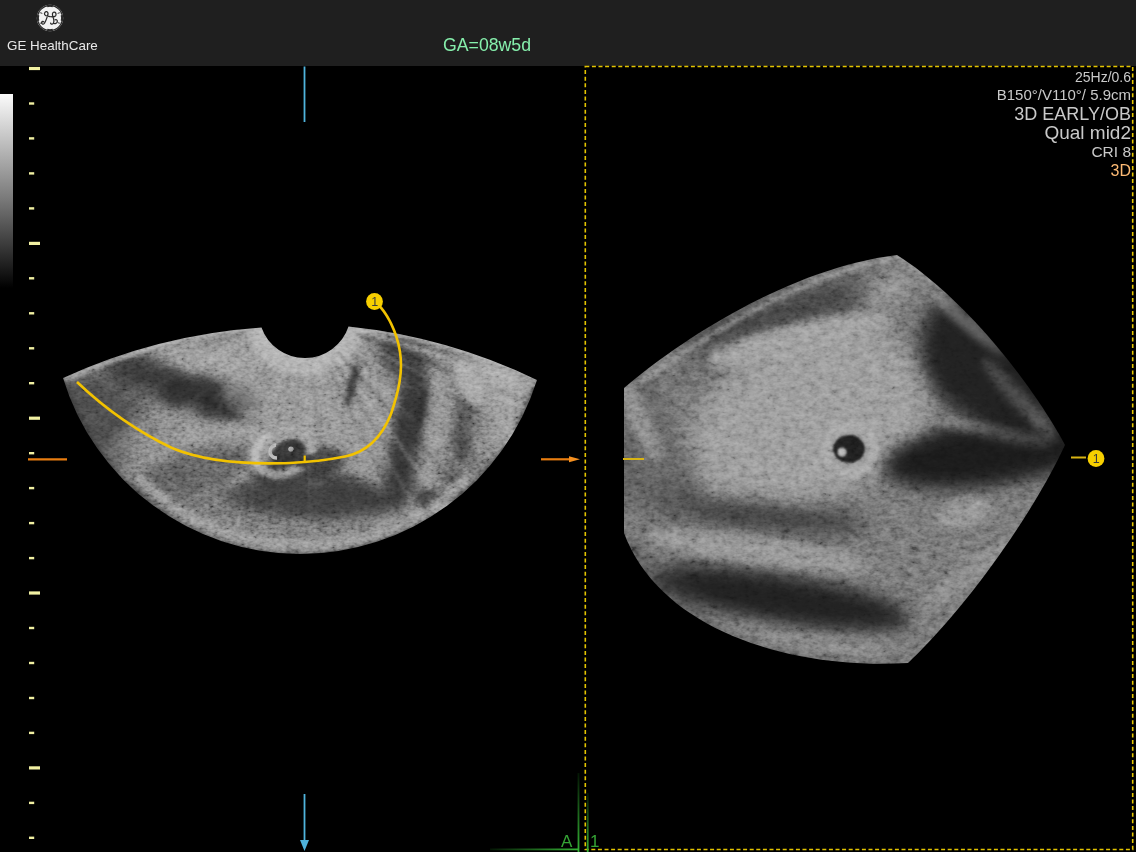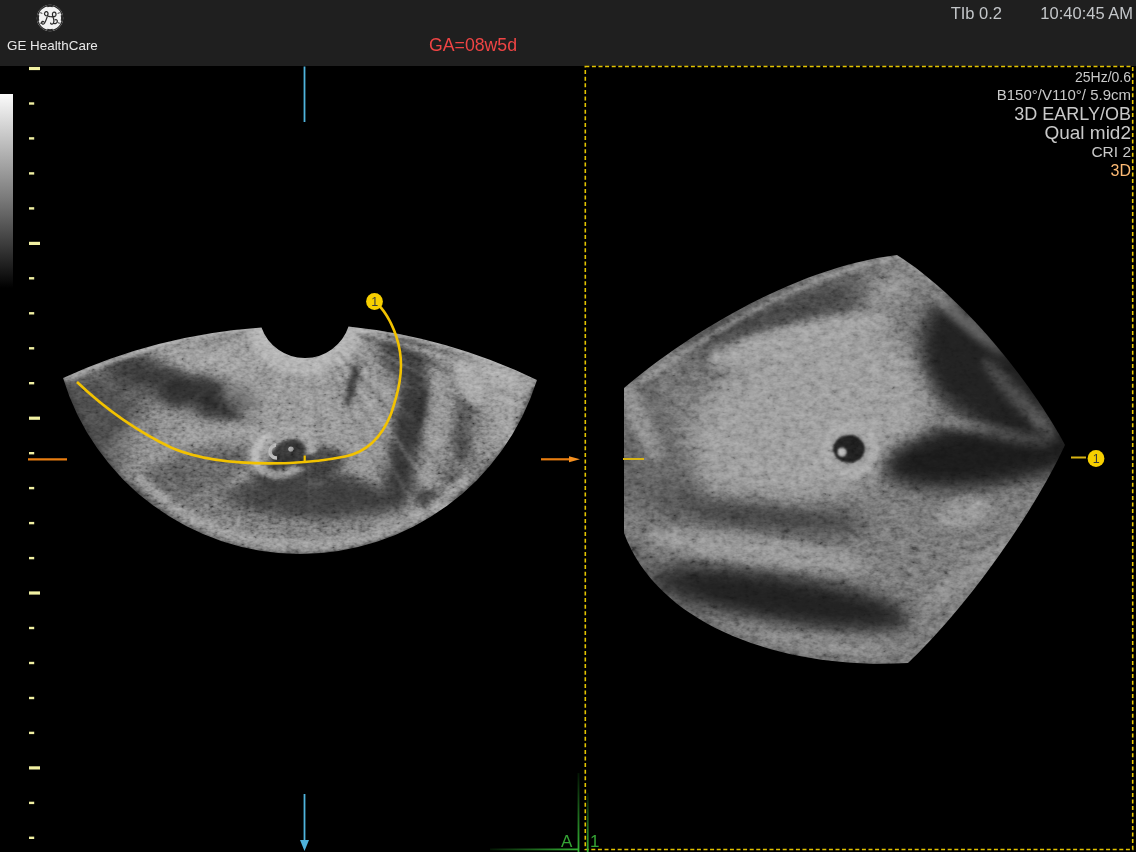--- a/index.html
+++ b/index.html
@@ -1,20 +1,20 @@
 <!DOCTYPE html>
 <html><head>
 <meta charset="utf-8">
 <style>
 html,body{margin:0;padding:0;background:#000;width:1136px;height:852px;overflow:hidden;}
 body{font-family:"Liberation Sans", sans-serif;position:relative;}
 .abs{position:absolute;}
 #topbar{left:0;top:0;width:1136px;height:65.5px;background:#1f1f1f;}
 #gehc{left:7px;top:38px;font-size:13.4px;color:#e9e9e9;text-align:center;}
-#ga{left:429px;top:34.5px;font-size:17.7px;color:#ef4444;}
+#ga{left:443px;top:34.5px;font-size:17.7px;color:#86efac;}
 #tright{left:930px;top:3px;width:203px;font-size:16.5px;color:#c3c6c9;}
 #tright .row{height:20.6px;line-height:20.6px;}
 #tright .a{display:inline-block;width:72px;text-align:right;}
 #tright .b{display:inline-block;width:131px;text-align:right;}
 #params{left:930px;top:67.5px;width:201px;text-align:right;color:#c9c9c9;}
 #params div{line-height:18.9px;}
 </style>
 </head>
 <body>
 <div class="abs" id="topbar"></div>
@@ -322,23 +322,22 @@
     <path d="M -11.6,-2.8 C -12.3,-1 -12.3,1 -11.6,2.8 M 11.6,-2.8 C 12.3,-1 12.3,1 11.6,2.8 M -2.8,-11.8 C -1,-12.4 1,-12.4 2.8,-11.8 M -2.8,11.8 C -1,12.4 1,12.4 2.8,11.8" stroke-width="2"></path>
     <path d="M -10.5,-5 C -9,-5.5 -8,-5 -7.8,-4 M 7.8,-4 C 8,-5 9,-5.5 10.5,-5 M -10.5,5 C -9,5.5 -8,5 -7.8,4 M 7.8,4 C 8,5 9,5.5 10.5,5" stroke-width="0.9"></path>
   </g>
 </g>
 </svg>
 
 <div class="abs" id="gehc">GE HealthCare</div>
 <div class="abs" id="ga">GA=08w5d</div>
 
 <div class="abs" id="tright">
-    <div class="row"><span class="a">TIb&nbsp;0.2</span><span class="b">10:40:45 AM</span></div>
   </div>
 
 <div class="abs" id="params">
     <div style="font-size:14px">25Hz/0.6</div>
     <div style="font-size:15px">B150°/V110°/ 5.9cm</div>
     <div style="font-size:18px">3D EARLY/OB</div>
     <div style="font-size:19px">Qual mid2</div>
-    <div style="font-size:15.5px">CRI 2</div>
+    <div style="font-size:15.5px">CRI 8</div>
     <div style="font-size:16px;color:#fdba74">3D</div>
   </div>
 
 </body></html>

